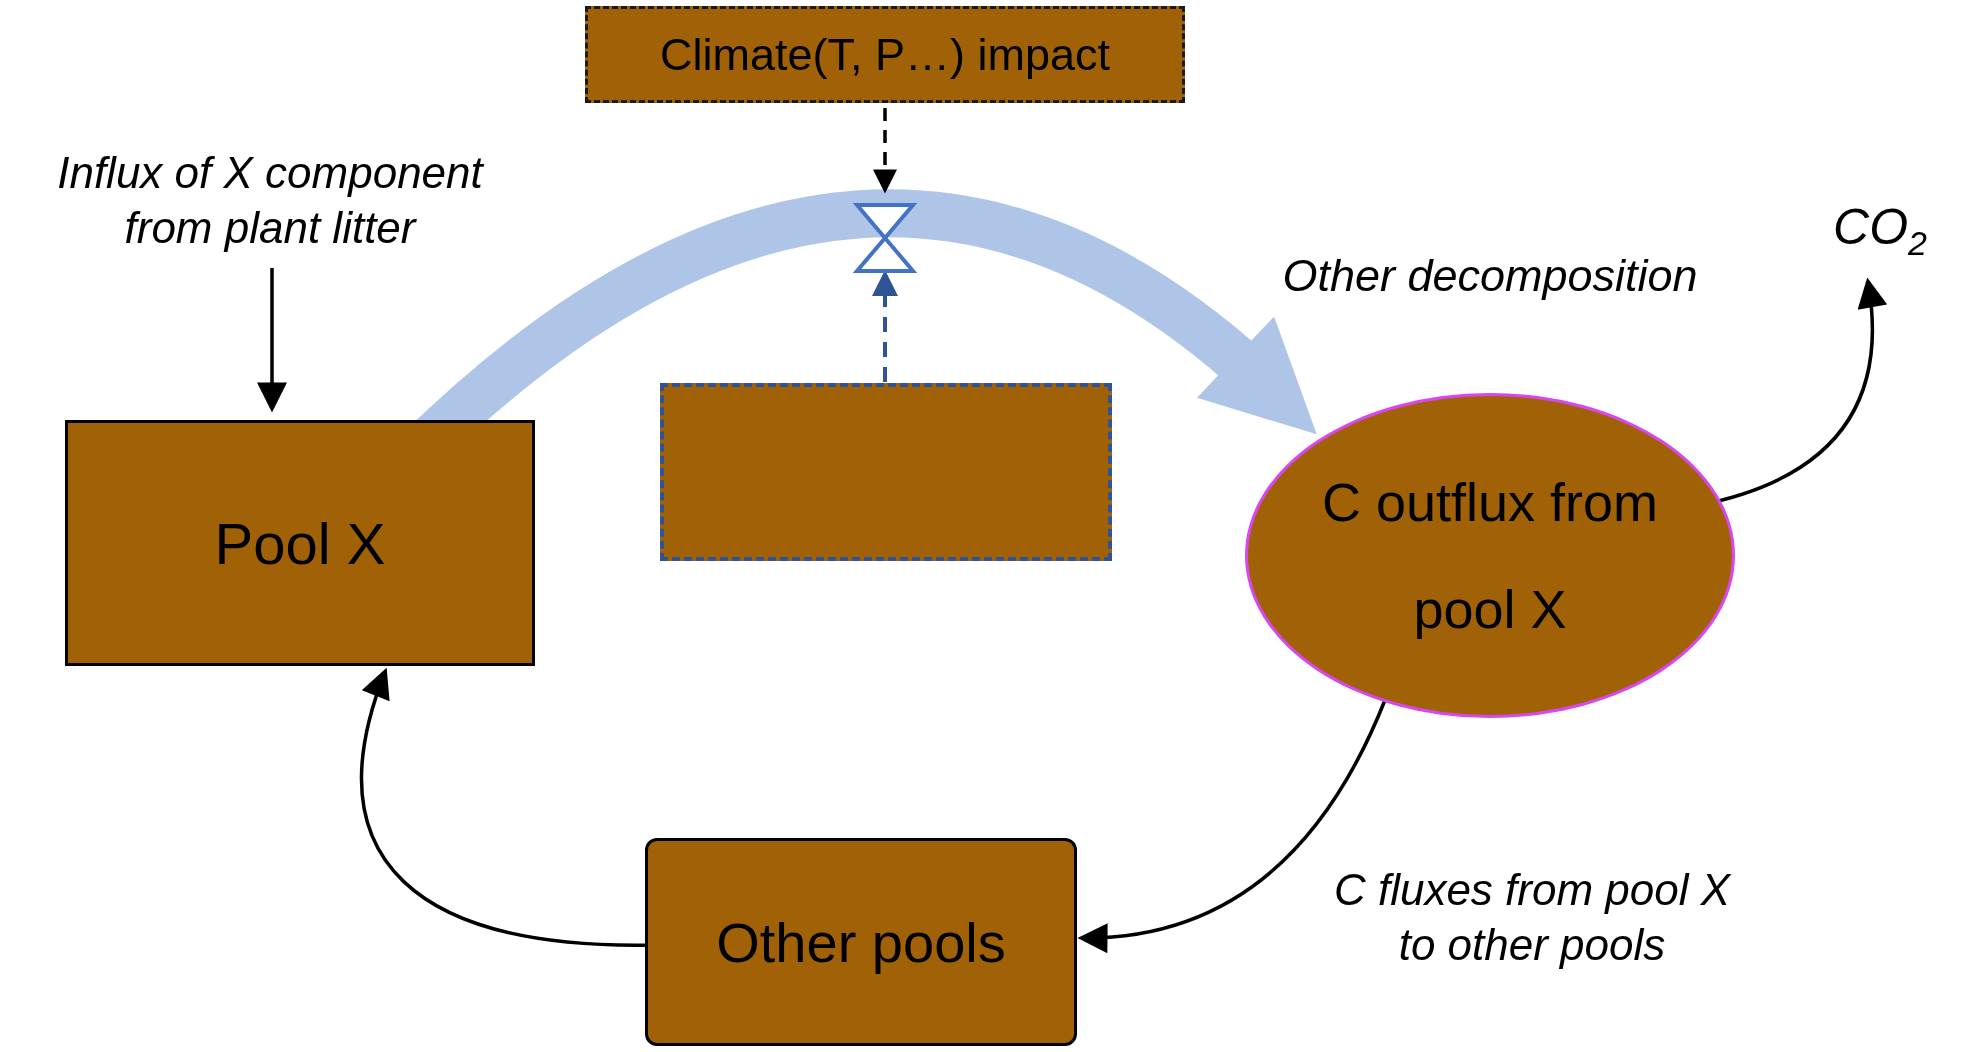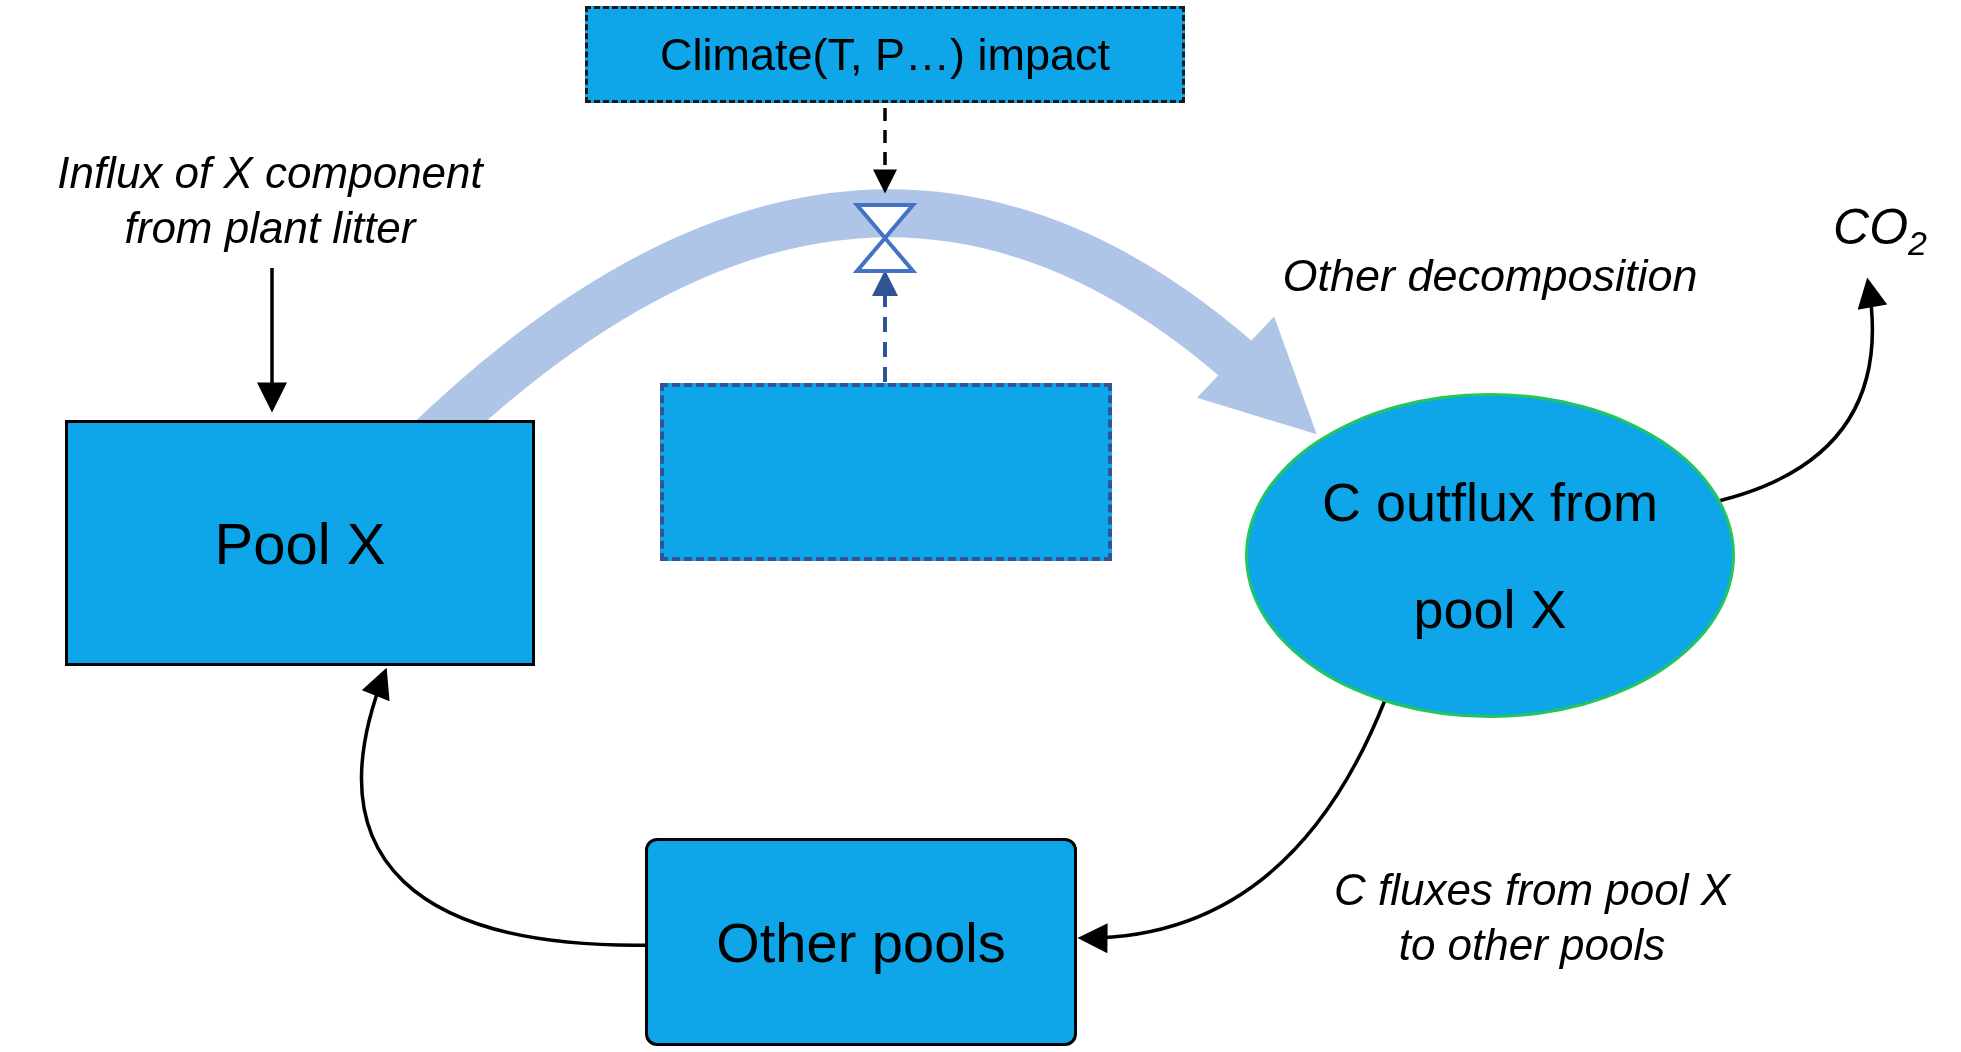--- a/index.html
+++ b/index.html
@@ -12,26 +12,26 @@
     color: #000;
     overflow: hidden;
   }
   svg.layer { position: absolute; left: 0; top: 0; }
 
   .node {
     position: absolute;
     display: flex; flex-direction: column;
     align-items: center; justify-content: center;
     text-align: center;
-    background: #0ea5e9;
+    background: #a16207;
   }
   .rect-solid  { border: 3px solid #000; }
   .rect-dash-black { border: 3px dashed #1a1a1a; }
   .rect-dash-blue  { border: 4px dashed #2E5496; }
-  .ellipse { border: 3px solid #22c55e; border-radius: 50%; gap: 36px; }
+  .ellipse { border: 3px solid #d946ef; border-radius: 50%; gap: 36px; }
 
   .label {
     position: absolute;
     text-align: center;
     line-height: 1.25;
   }
   .italic { font-style: italic; }
 
   .climate-text { font-size: 45px; }
   .pool-text    { font-size: 58px; }

